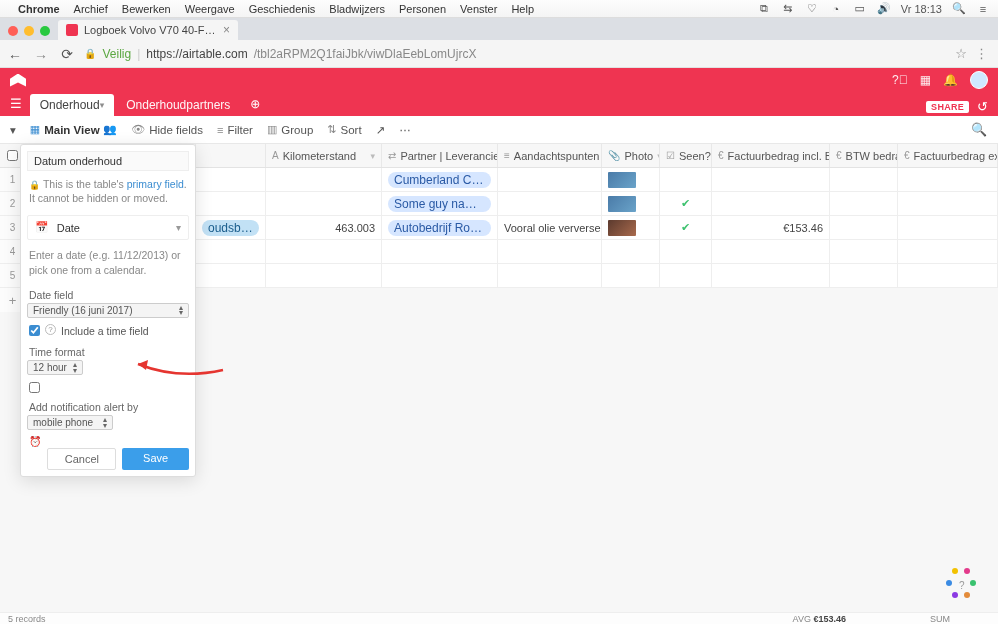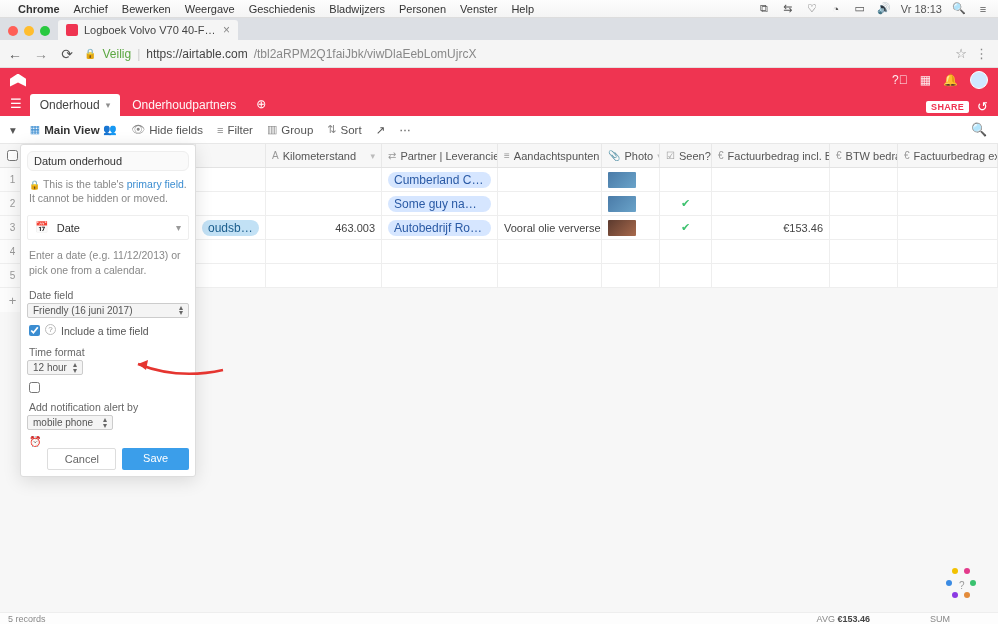--- a/index.html
+++ b/index.html
@@ -36,21 +36,21 @@
     
     .brandbar { height:24px; background:#ef3451; display:flex; align-items:center; padding:0 10px; }
     .brandbar .logo { width:16px; height:13px; background:#fff; clip-path: polygon(0 40%, 50% 0, 100% 40%, 100% 100%, 50% 70%, 0 100%); }
     .brandbar .spacer{flex:1;}
     .brandbar .ricon{ color:#fff; opacity:.9; font-size:12px; margin-left:12px;}
     .brandbar .avatar{ width:18px; height:18px; border-radius:50%; background:#cfe8ff; margin-left:12px; border:1px solid #fff;}
     
     
     .tabletabs { height:24px; background:#ef3451; display:flex; align-items:flex-end; padding-left:10px; gap:2px;}
     .hamb { color:#fff; align-self:center; padding:0 6px 2px 0; font-size:13px;}
-    .ttab { height:22px; padding:0 10px; display:flex; align-items:center; font-size:12px; border-radius:3px 3px 0 0; gap:6px;}
+    .ttab { height:22px; padding:0 10px; display:flex; align-items:center; font-size:12px; border-radius:3px 3px 0 0; }
     .ttab.active { background:#fff; color:#444;}
     .ttab.inactive{ color:#ffffff; opacity:.95;}
     .ttab .drop{font-size:9px; opacity:.6;}
     .addtab{ color:#fff; align-self:center; padding:0 8px; font-size:12px;}
     .tabletabs .endtabs{margin-left:auto; display:flex; align-items:center; padding:0 10px 2px 0; gap:8px;}
     .sharebtn{ background:#fff; color:#ef3451; font-size:9px; font-weight:700; padding:1px 5px; border-radius:2px; letter-spacing:.3px;}
     .histbtn{ color:#fff; font-size:13px;}
     
     
     .viewbar { height:28px; background:#fff; border-bottom:1px solid #e8e8e8; display:flex; align-items:center; padding:0 10px; gap:14px; font-size:11.5px; color:#555;}
@@ -78,21 +78,21 @@
     .pill{ background:#d6e6ff; color:#2a5aa5; padding:1px 6px; border-radius:8px; font-size:12px; white-space:nowrap; overflow:hidden; text-overflow:ellipsis; max-width:100%;}
     .pill.sel{ background:#c2e1f5; color:#1a5d8c;}
     .thumb{ width:28px; height:16px; background:linear-gradient(135deg,#4a7ba8,#6aa3c9); border-radius:1px;}
     .thumb.t2{background:linear-gradient(135deg,#5b3a2e,#a96a4d);}
     .chk{ color:#3ec26f; font-size:11px; margin:0 auto;}
     .addrow{ height:24px; display:flex;}
     .addrow .num{ width:26px; border-right:1px solid #eee; display:flex; align-items:center; justify-content:center; color:#999; background:#fcfcfc; font-size:13px;}
     
     
     .popover{ position:absolute; left:20px; top:0; width:176px; background:#fff; border:1px solid #ddd; border-radius:3px; box-shadow:0 4px 18px rgba(0,0,0,.12); z-index:5; font-size:10.5px; color:#555;}
-    .popover .fname{ margin:6px; padding:3px 6px; border:1px solid #eee; background:#fafafa; border-radius:6px; font-size:11px; color:#333;}
+    .popover .fname{ margin:6px; padding:3px 6px; border:1px solid #eee; background:#fafafa; border-radius:0; font-size:11px; color:#333;}
     .popover .desc{ padding:0 8px 6px 8px; line-height:1.35; color:#888;}
     .popover .desc a{ color:#3b8dd1; text-decoration:none;}
     .popover .typebox{ margin:4px 6px; border:1px solid #eee; border-radius:2px; padding:5px 7px; display:flex; align-items:center; gap:8px; font-size:11px; color:#333;}
     .popover .typebox .tico{ color:#888; font-size:11px;}
     .popover .typebox .tarrow{margin-left:auto; color:#999; font-size:10px;}
     .popover .hint{ padding:4px 8px 6px 8px; color:#888; line-height:1.35;}
     .popover .label{ padding:6px 8px 0 8px; color:#666;}
     .popover .sel{ margin:2px 6px 4px 6px; border:1px solid #ccc; background:#f4f4f4; border-radius:2px; padding:1px 5px; font-size:10px; display:flex; align-items:center;}
     .popover .sel .sarrow{margin-left:auto; color:#666; font-size:8px; line-height:.7;}
     .popover .chkrow{ padding:2px 8px; display:flex; align-items:flex-start; gap:5px; line-height:1.35;}
@@ -103,21 +103,21 @@
     .popover .btns{ display:flex; gap:6px; padding:6px;}
     .popover .btn{ flex:1; text-align:center; padding:4px 0; border-radius:2px; font-size:11px;}
     .popover .btn.cancel{ border:1px solid #ddd; background:#fff; color:#666;}
     .popover .btn.save{ background:#3b9eea; color:#fff;}
     
     
     .arrow-annot{ position:absolute; left:118px; top:352px; z-index:6; pointer-events:none;}
     
     
     .statusbar{ position:absolute; bottom:0; left:0; right:0; height:12px; background:#fdfdfd; border-top:1px solid #eee; display:flex; align-items:center; padding:0 8px; font-size:9px; color:#888;}
-    .statusbar .sright{ margin-left:auto; display:flex; gap:60px; padding-right:40px;}
+    .statusbar .sright{ margin-left:auto; display:flex; gap:84px; padding-right:40px;}
     
     
     .intercom{ position:absolute; right:18px; bottom:22px; width:34px; height:34px; }
     .intercom .dots{ position:relative; width:34px; height:34px;}
     .intercom .d{ position:absolute; width:6px; height:6px; border-radius:50%;}
     .intercom .q{position:absolute; left:13px; top:12px; font-size:10px; color:#999;}
     
     
     .w-gap   { width:170px; } 
     .w-beurt { width:70px; }

